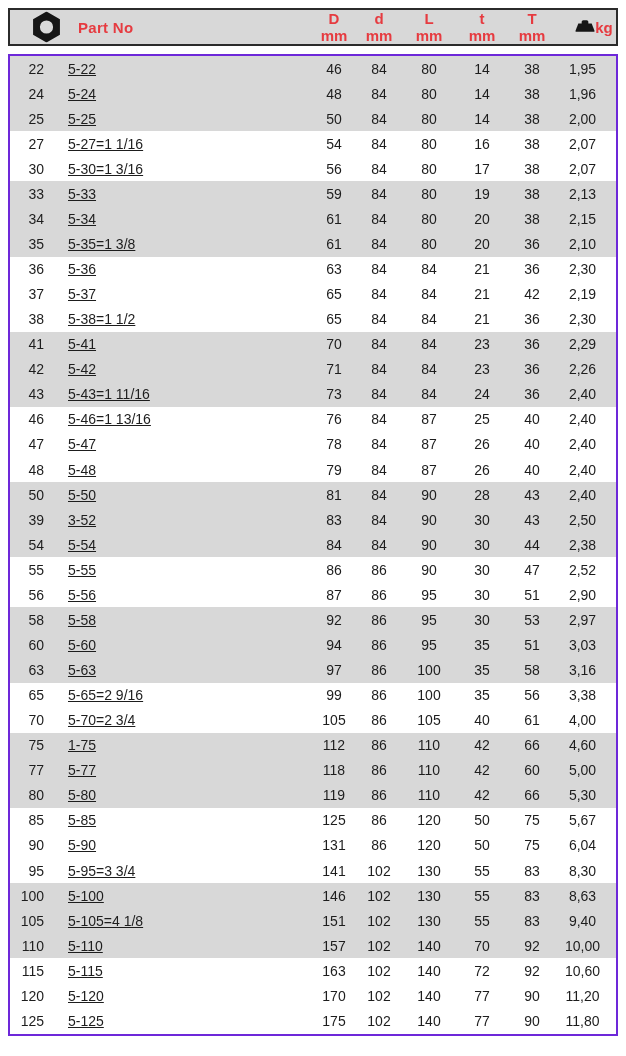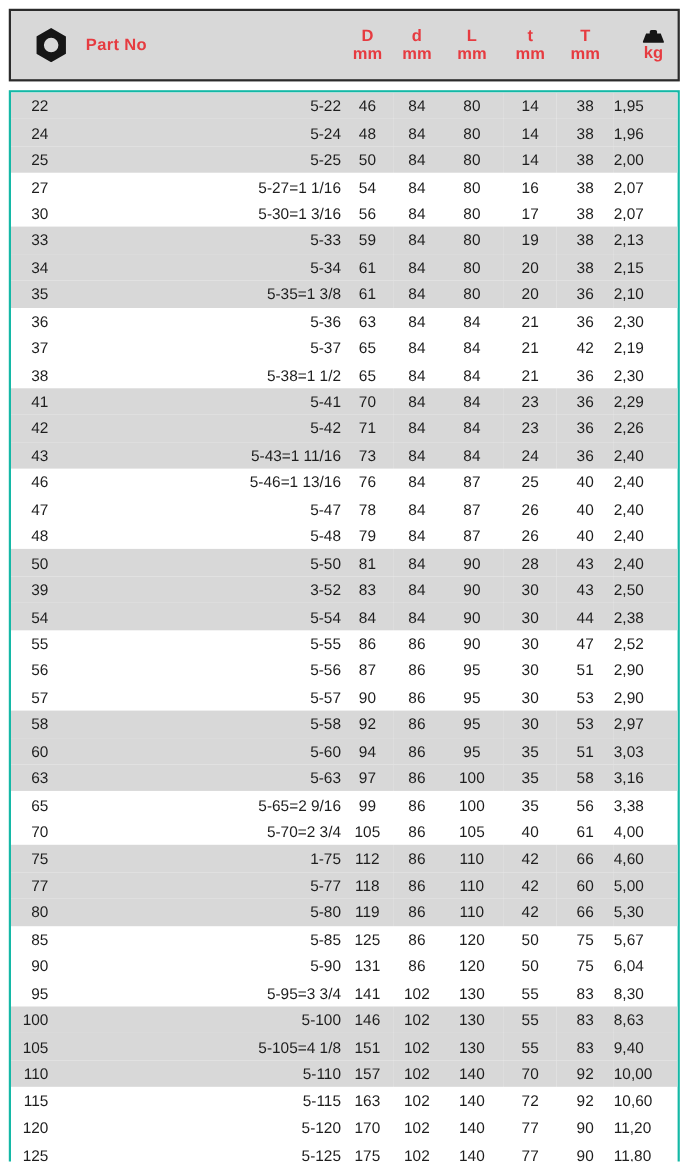--- a/index.html
+++ b/index.html
@@ -7,21 +7,21 @@
   body {
     width: 626px; height: 1056px;
     font-family: "Liberation Sans", sans-serif;
     color: #1d1d1d;
     position: relative;
   }
   .page { width: 626px; height: 1056px; padding: 8px; }
 
   
   .header-box {
-    width: 610px; height: 66px;
+    width: 610px; height: 38px;
     background: #d8d8d8;
     border: 2px solid #2b2b2b;
     display: flex;
     align-items: center;
   }
   .hdr-left {
     flex: 0 0 300px;
     height: 100%;
     position: relative;
   }
@@ -43,49 +43,49 @@
     height: 100%;
     display: flex; flex-direction: column;
     align-items: center; justify-content: center;
     color: #e63b40; font-weight: bold; font-size: 15px;
     line-height: 17px;
   }
   .w48 { flex: 0 0 48px; } .w42 { flex: 0 0 42px; }
   .w58 { flex: 0 0 58px; } .w52 { flex: 0 0 52px; }
   .hdr-kg {
     flex: 0 0 58px; height: 100%;
-    display: flex; flex-direction: column;
+    display: flex; 
     align-items: center; justify-content: center;
     color: #e63b40; font-weight: bold; font-size: 15px;
     line-height: 15px;
     padding-left: 14px; 
   }
   .weight-icon { width: 20px; height: 12px; margin-bottom: 2px; }
 
   
   .body-box {
     width: 610px;
     height: 982px;
     margin-top: 8px;
-    border: 2px solid #14b8a6;
+    border: 2px solid #6d28d9;
     background: #ffffff;
     overflow: hidden;
   }
   table.spec {
     width: 100%; height: 100%;
     border-collapse: collapse;
     table-layout: fixed;
     font-size: 14px;
   }
   td { padding: 0; vertical-align: middle; white-space: nowrap; }
   tr.shaded td { background: #d8d8d8; }
   td.c-size { text-align: right; padding-right: 6px; }
-  td.c-part { text-align: right;  padding-left: 18px; }
+  td.c-part { text-align: left;  padding-left: 18px; text-decoration: underline; }
   td.c-num  { text-align: center; }
-  td.c-kg   { text-align: left; padding-right: 9px; margin-top: 32px; }
+  td.c-kg   { text-align: center; padding-right: 9px; margin-top: 32px; }
 </style>
 </head>
 <body>
 
 <div class="page">
 
   <div class="header-box">
     <div class="hdr-left">
       <svg class="nut-icon" viewBox="0 0 26 30" xmlns="http://www.w3.org/2000/svg">
         <path fill="#161616" fill-rule="evenodd" d="M13 0 L26 7.5 L26 22.5 L13 30 L0 22.5 L0 7.5 Z
@@ -349,30 +349,20 @@
           <tr>
             <td class="c-size">56</td>
             <td class="c-part">5-56</td>
             <td class="c-num">87</td>
             <td class="c-num">86</td>
             <td class="c-num">95</td>
             <td class="c-num">30</td>
             <td class="c-num">51</td>
             <td class="c-kg">2,90</td>
           </tr>
-          <tr>
-            <td class="c-size">57</td>
-            <td class="c-part">5-57</td>
-            <td class="c-num">90</td>
-            <td class="c-num">86</td>
-            <td class="c-num">95</td>
-            <td class="c-num">30</td>
-            <td class="c-num">53</td>
-            <td class="c-kg">2,90</td>
-          </tr>
           <tr class="shaded">
             <td class="c-size">58</td>
             <td class="c-part">5-58</td>
             <td class="c-num">92</td>
             <td class="c-num">86</td>
             <td class="c-num">95</td>
             <td class="c-num">30</td>
             <td class="c-num">53</td>
             <td class="c-kg">2,97</td>
           </tr>

